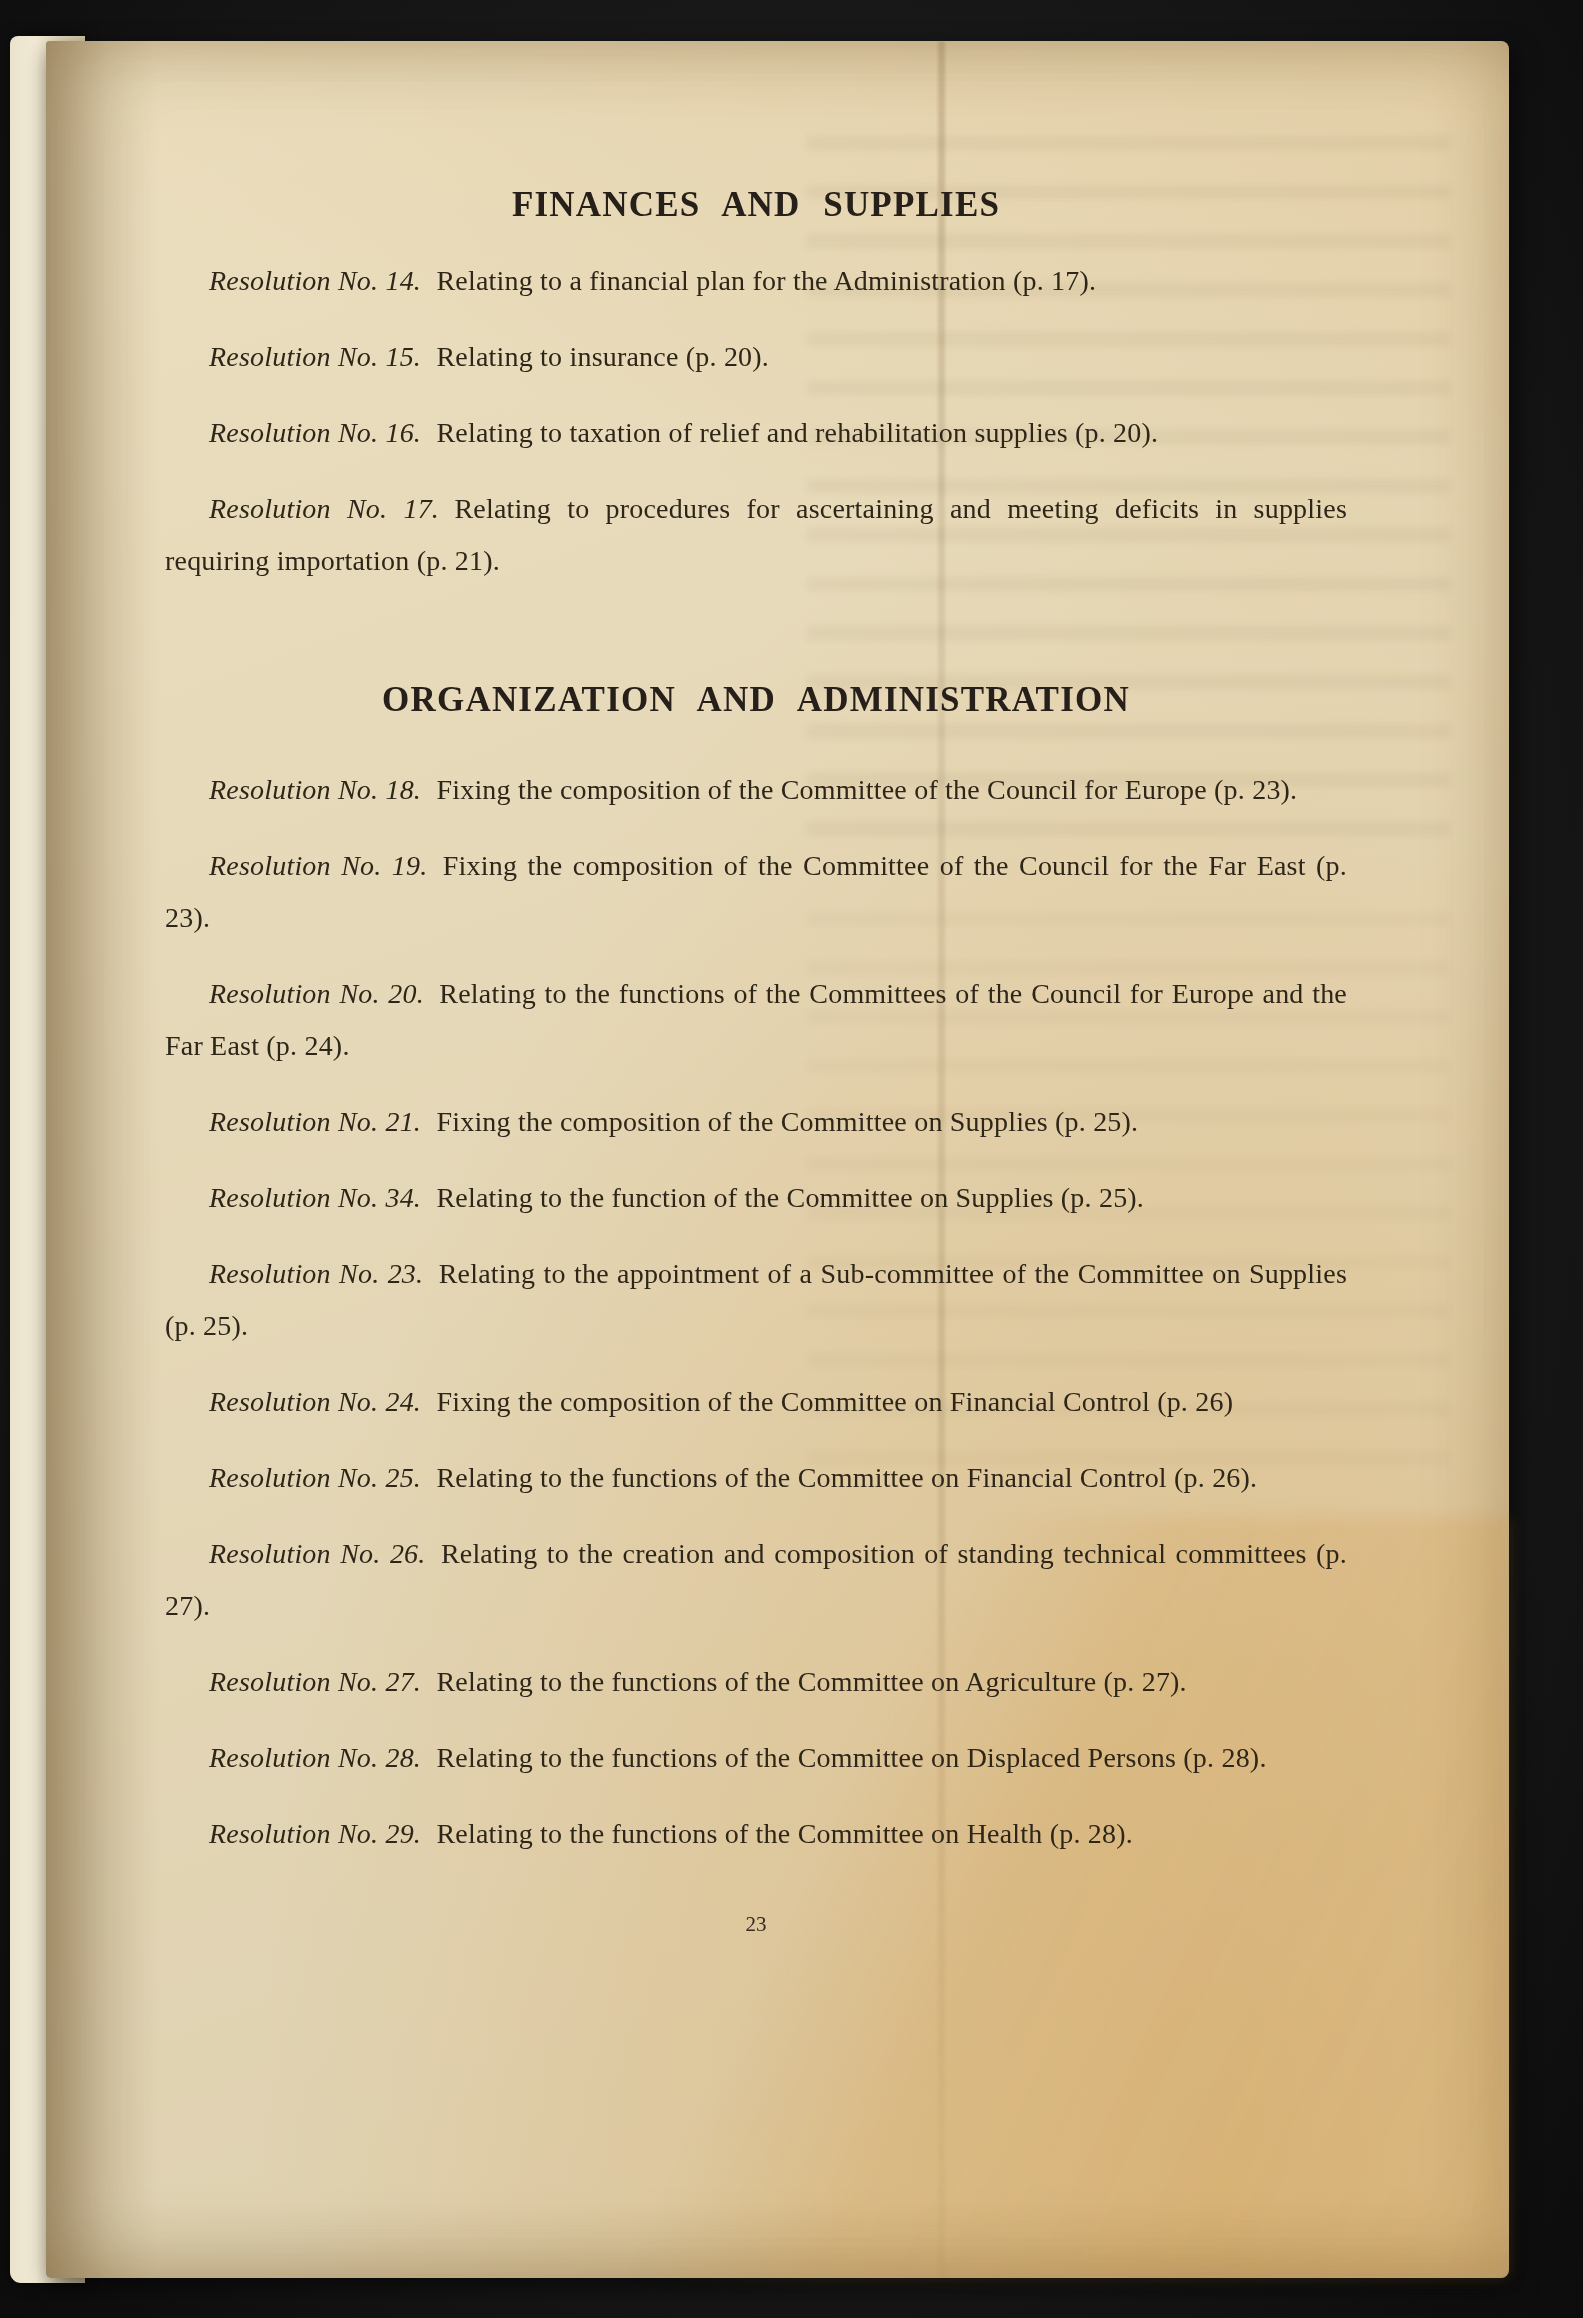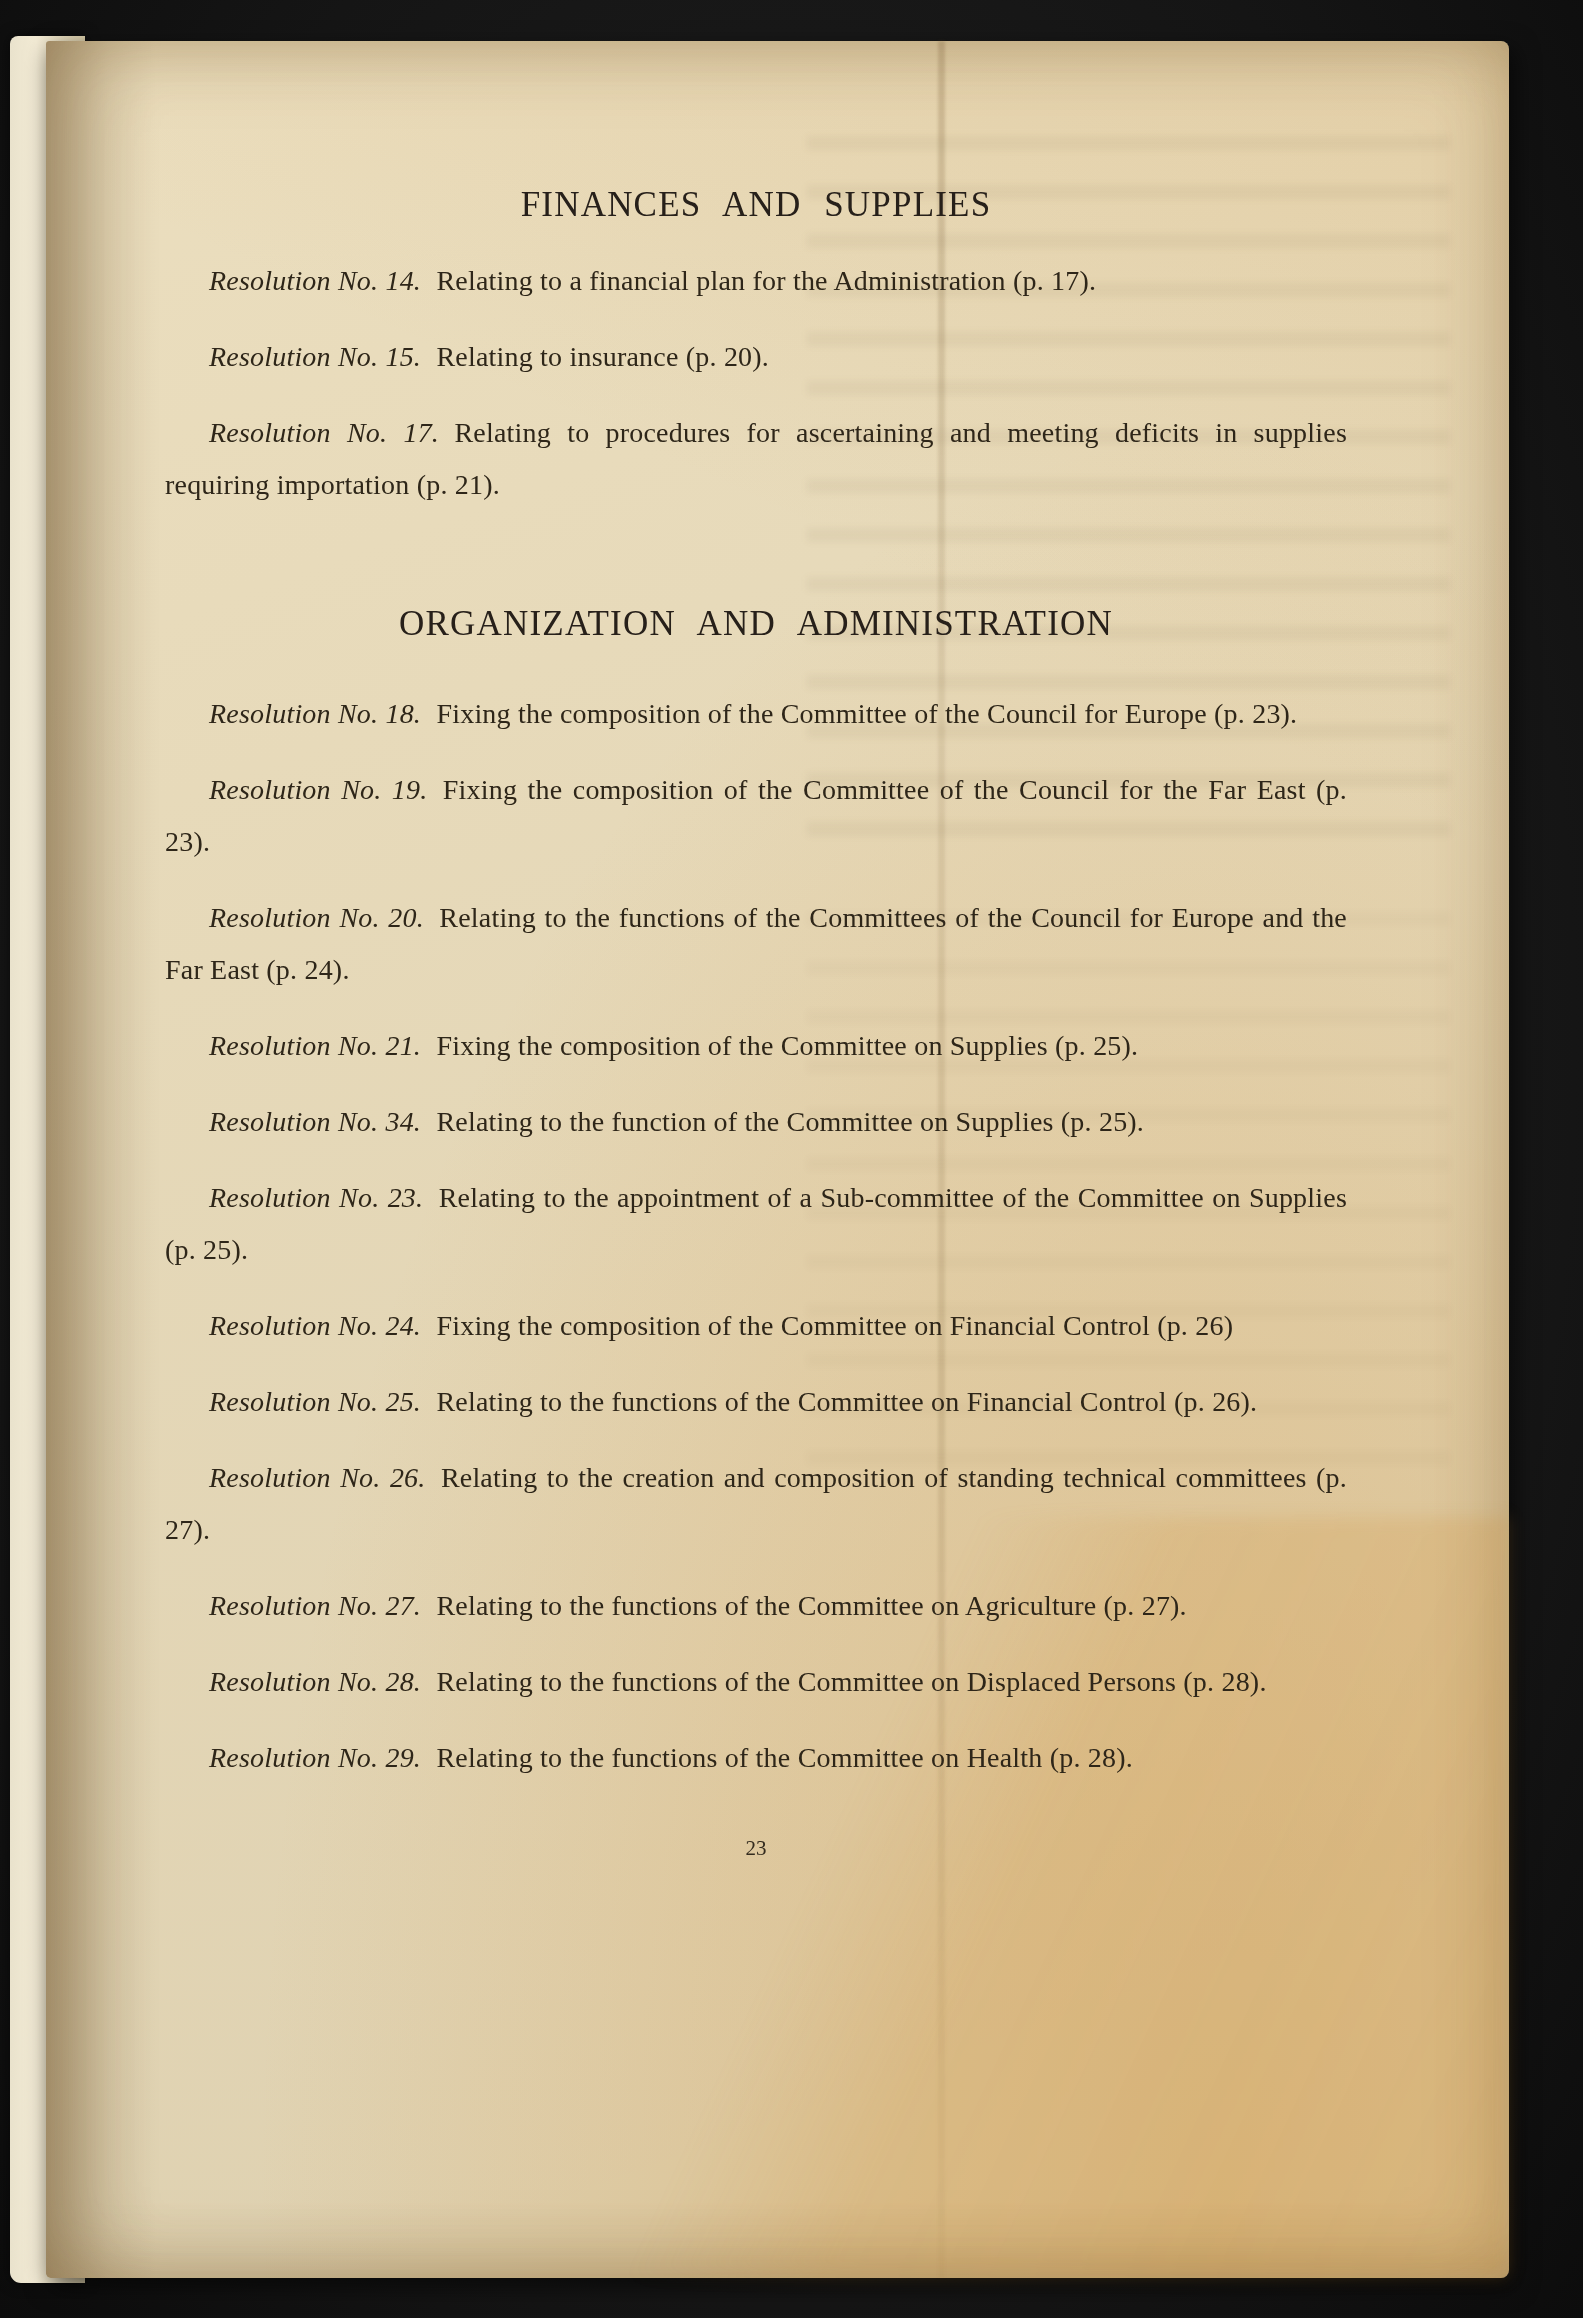--- a/index.html
+++ b/index.html
@@ -93,21 +93,21 @@
   }
 
   .content {
     position: relative;
     padding: 144px 162px 32px 119px;
     color: #2e2619;
   }
 
   .section-heading {
     text-align: center;
-    font-weight: normal;
+    font-weight: bold;
     font-size: 35px;
     letter-spacing: 1.2px;
     word-spacing: 12.7px;
     color: #27201a;
   }
   .section-heading.first { margin-bottom: 30px; }
   .section-heading.second { margin-top: 93px; margin-bottom: 44px; }
 
   .entry {
     font-size: 28px;
@@ -148,20 +148,23 @@
 
       <h1 class="section-heading first">FINANCES AND SUPPLIES</h1>
 
       <p class="entry">
         <span class="res-label">Resolution No. 14.</span><span>Relating to a financial plan for the Administration (p. 17).</span>
       </p>
       <p class="entry">
         <span class="res-label">Resolution No. 15.</span><span>Relating to insurance (p. 20).</span>
       </p>
       <p class="entry">
+        <span class="res-label">Resolution No. 16.</span><span>Relating to taxation of relief and rehabilitation supplies (p. 20).</span>
+      </p>
+      <p class="entry">
         <span class="res-label">Resolution No. 17.</span><span>Relating to procedures for ascertaining and meeting deficits in supplies requiring importation (p. 21).</span>
       </p>
 
       <h1 class="section-heading second">ORGANIZATION AND ADMINISTRATION</h1>
 
       <p class="entry">
         <span class="res-label">Resolution No. 18.</span><span>Fixing the composition of the Committee of the Council for Europe (p. 23).</span>
       </p>
       <p class="entry">
         <span class="res-label">Resolution No. 19.</span><span>Fixing the composition of the Committee of the Council for the Far East (p. 23).</span>

